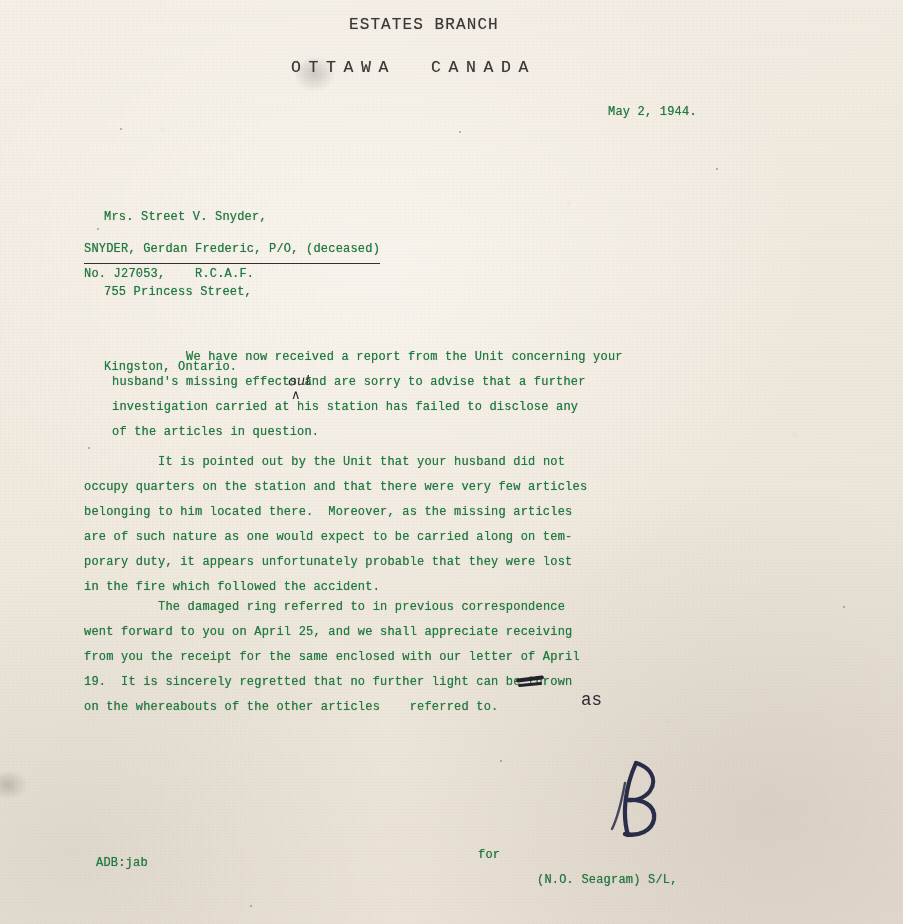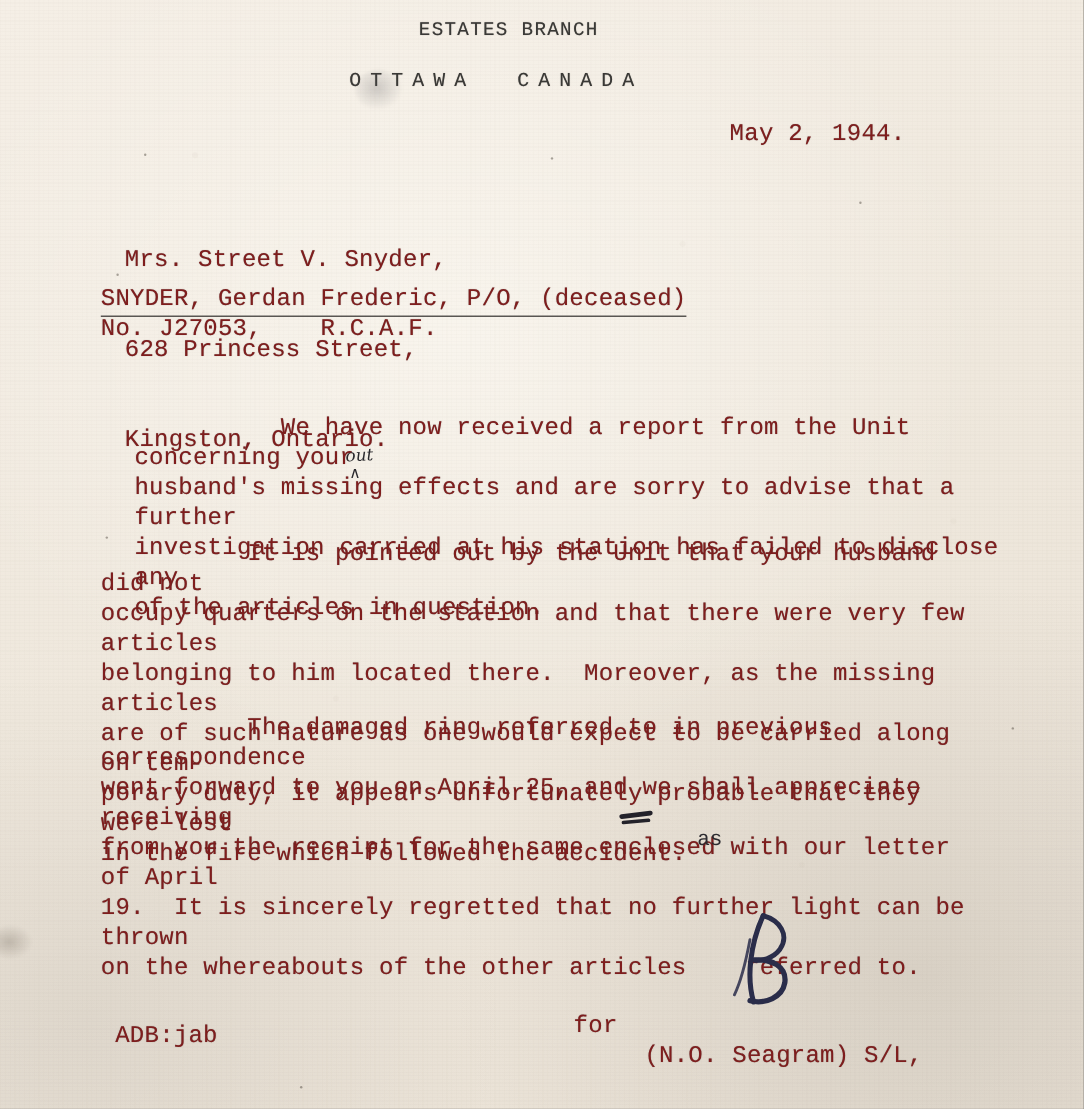--- a/index.html
+++ b/index.html
@@ -77,22 +77,22 @@
     z-index: 3;
     width: 767px;
     height: 924px;
   }
 
   
   .t {
     position: absolute;
     white-space: pre;
     font-family: "Liberation Mono", "DejaVu Sans Mono", monospace;
-    color: #7f1d1d;
-    font-size: 20px;
+    color: #15803d;
+    font-size: 12px;
     line-height: 25px;
     letter-spacing: .2px;
     text-shadow: 0 0 .7px rgba(52,50,48,.55);
   }
 
   
   #heading-branch {
     left: 349px; top: 13px;
     font-size: 16px;
     letter-spacing: 1.1px;
@@ -232,21 +232,21 @@
   <div class="content">
 
     <div class="t" id="heading-branch">ESTATES BRANCH</div>
 
     <div class="t" id="heading-city">OTTAWA  CANADA</div>
 
     <div class="t" id="date-line">May 2, 1944.</div>
 
     <div class="t" id="address-block">
       <span class="line">Mrs. Street V. Snyder,</span>
-      <span class="line">628 Princess Street,</span>
+      <span class="line">755 Princess Street,</span>
       <span class="line">Kingston, Ontario.</span>
     </div>
 
     <div class="t" id="subject-line">SNYDER, Gerdan Frederic, P/O, (deceased)</div>
 
     <div class="t" id="file-line">No. J27053,    R.C.A.F.</div>
 
 
     <div class="t para" id="para-1">          We have now received a report from the Unit concerning your
 husband's missing effects and are sorry to advise that a further

